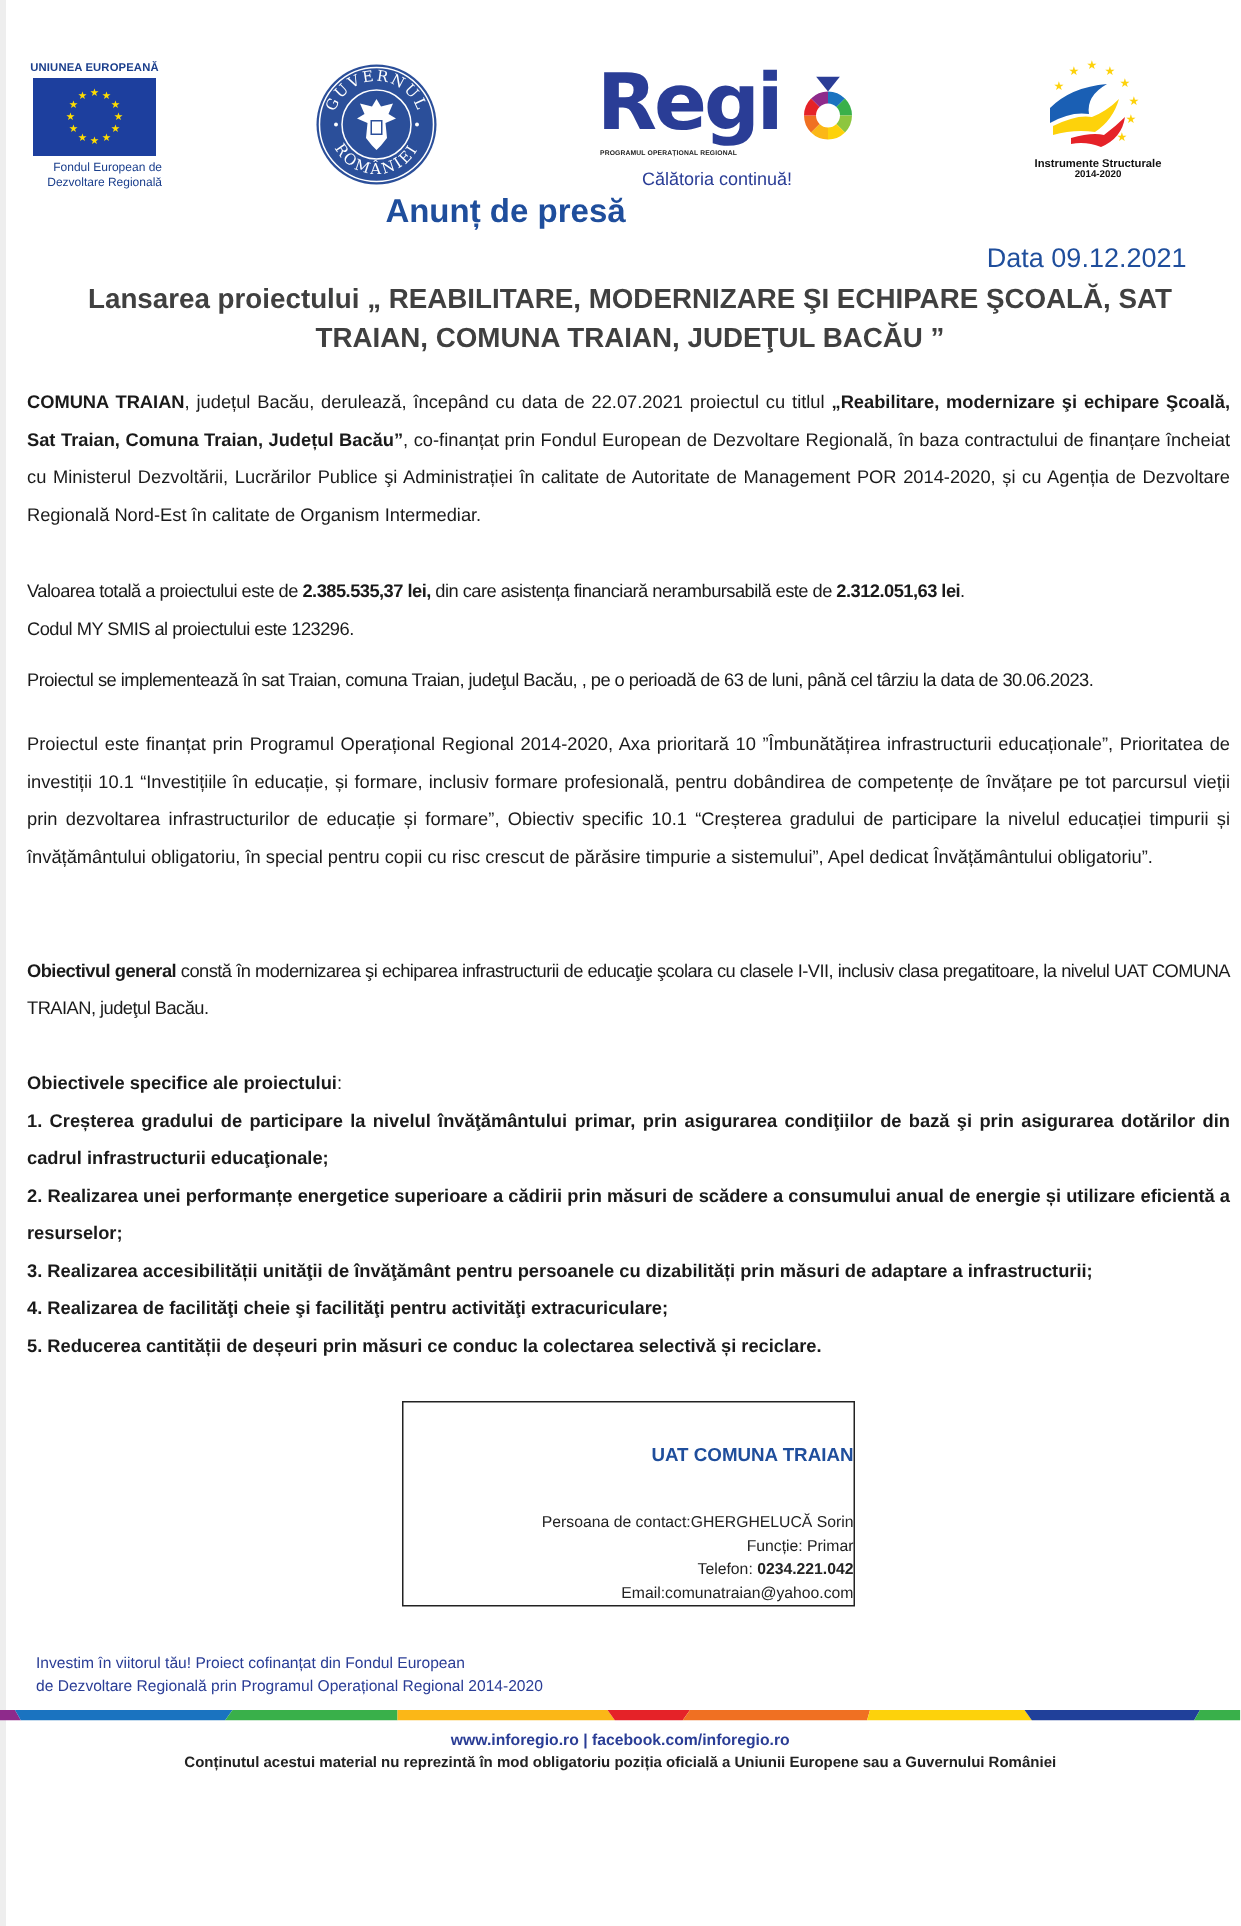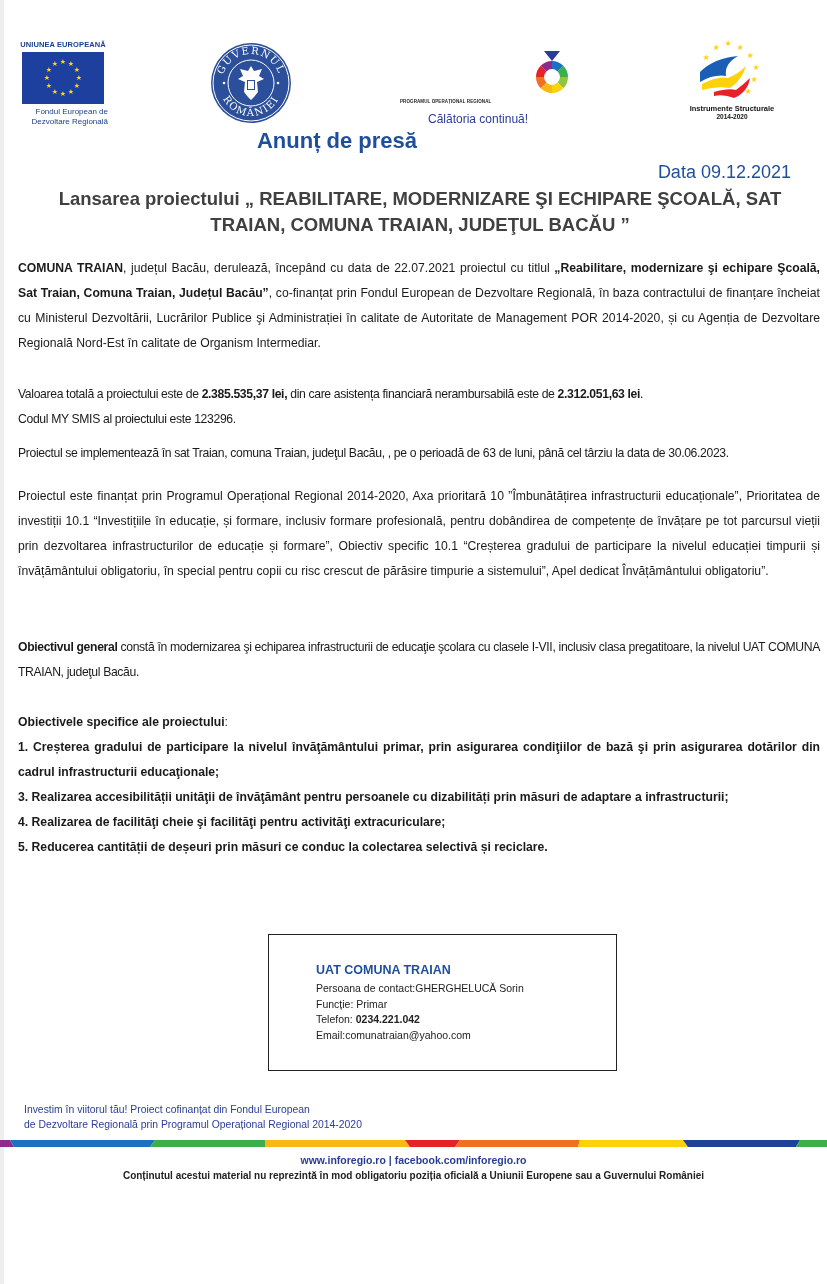--- a/index.html
+++ b/index.html
@@ -28,24 +28,24 @@
     .press-date { position: absolute; top: 162px; right: 36px; font-size: 18px; color: #1f4e9c; }
     .project-title { position: absolute; top: 186px; left: 20px; width: 800px; text-align: center; font-size: 18.5px; font-weight: bold; color: #404040; line-height: 26px; }
 
     
     .body-text { position: absolute; left: 18px; width: 802px; font-size: 12.2px; line-height: 25px; color: #1a1a1a; }
     .justify { text-align: justify; }
     .b { font-weight: bold; }
     .narrow { letter-spacing: -0.35px; }
 
     
-    .contact-box { position: absolute; left: 268px; top: 934px; width: 300px; height: 135px; border: 1.3px solid #222; text-align: left; padding-left: 47px; }
+    .contact-box { position: absolute; left: 268px; top: 934px; width: 300px; height: 135px; border: 1.3px solid #222; text-align: right; }
     .contact-title { margin-top: 28px; font-size: 12.5px; font-weight: bold; color: #1f4e9c; }
     .contact-line { font-size: 10.5px; line-height: 15.5px; color: #222; }
-    .contact-first { margin-top: 4px; }
+    .contact-first { margin-top: 31px; }
 
     
     .footer-note { position: absolute; top: 1102px; left: 0; width: 827px; text-align: left; font-size: 10.4px; line-height: 15px; color: #2a3d96; margin-left: 24px; }
     .color-bar { position: absolute; top: 1140px; left: 0; width: 827px; height: 7px; }
     .footer-links { position: absolute; top: 1154px; left: 0; width: 827px; text-align: center; font-size: 10.5px; font-weight: bold; color: #2a3d96; }
     .footer-disclaimer { position: absolute; top: 1170px; left: 0; width: 827px; text-align: center; font-size: 10px; font-weight: bold; color: #222; }
   </style>
 </head>
 <body>
 
@@ -94,20 +94,21 @@
     <circle cx="14" cy="41" r="1.3" fill="#fff"></circle>
     <circle cx="68" cy="41" r="1.3" fill="#fff"></circle>
 
     <path d="M41 24 L44 29 L52 27 L49 34 L54 37 L47 40 L48 50 L44 55 L41 58 L38 55 L34 50 L35 40 L28 37 L33 34 L30 27 L38 29 Z" fill="#ffffff"></path>
     <rect x="37" y="38" width="8" height="10" fill="#2b4f9a"></rect>
     <rect x="38" y="39" width="6" height="8" fill="#ffffff"></rect>
   </svg>
 </div>
 
 <div class="logo-regio">
+  <div class="regio-word">Regi</div>
   <svg style="position:absolute; left:134px; top:4px;" width="40" height="44" viewBox="0 0 40 44">
     <polygon points="12,0 28,0 20,10" fill="#2a3d96"></polygon>
     <g transform="translate(20,26)">
       <path d="M0,-16 A16,16 0 0,1 11.3,-11.3 L5.6,-5.6 A8,8 0 0,0 0,-8 Z" fill="#1a73c0"></path>
       <path d="M11.3,-11.3 A16,16 0 0,1 16,0 L8,0 A8,8 0 0,0 5.6,-5.6 Z" fill="#39b04a"></path>
       <path d="M16,0 A16,16 0 0,1 11.3,11.3 L5.6,5.6 A8,8 0 0,0 8,0 Z" fill="#8dc63f"></path>
       <path d="M11.3,11.3 A16,16 0 0,1 0,16 L0,8 A8,8 0 0,0 5.6,5.6 Z" fill="#fdd20b"></path>
       <path d="M0,16 A16,16 0 0,1 -11.3,11.3 L-5.6,5.6 A8,8 0 0,0 0,8 Z" fill="#fbb717"></path>
       <path d="M-11.3,11.3 A16,16 0 0,1 -16,0 L-8,0 A8,8 0 0,0 -5.6,5.6 Z" fill="#f07022"></path>
       <path d="M-16,0 A16,16 0 0,1 -11.3,-11.3 L-5.6,-5.6 A8,8 0 0,0 -8,0 Z" fill="#e52228"></path>
@@ -157,20 +158,21 @@
 
 <div class="body-text justify narrow" style="top:635px;">
   <span class="b">Obiectivul general</span><span> constă în modernizarea şi echiparea infrastructurii de educaţie şcolara cu clasele I-VII, inclusiv clasa pregatitoare, la nivelul UAT COMUNA TRAIAN, judeţul Bacău.</span>
 </div>
 
 <div class="body-text" style="top:710px;">
   <span class="b">Obiectivele specifice ale proiectului</span><span>:</span>
 </div>
 <div class="body-text justify" style="top:735px;font-weight:bold;">
   <div>1. Creșterea gradului de participare la nivelul învăţământului primar, prin asigurarea condiţiilor de bază şi prin asigurarea dotărilor din cadrul infrastructurii educaţionale;</div>
+  <div>2. Realizarea unei performanțe energetice superioare a cădirii prin măsuri de scădere a consumului anual de energie și utilizare eficientă a resurselor;</div>
   <div>3. Realizarea accesibilității unităţii de învăţământ pentru persoanele cu dizabilități prin măsuri de adaptare a infrastructurii;</div>
   <div>4. Realizarea de facilităţi cheie şi facilităţi pentru activităţi extracuriculare;</div>
   <div>5. Reducerea cantității de deșeuri prin măsuri ce conduc la colectarea selectivă și reciclare.</div>
 </div>
 
 <div class="contact-box">
   <div class="contact-title">UAT COMUNA TRAIAN</div>
   <div class="contact-line contact-first">Persoana de contact:GHERGHELUCĂ Sorin</div>
   <div class="contact-line">Funcție: Primar</div>
   <div class="contact-line">

